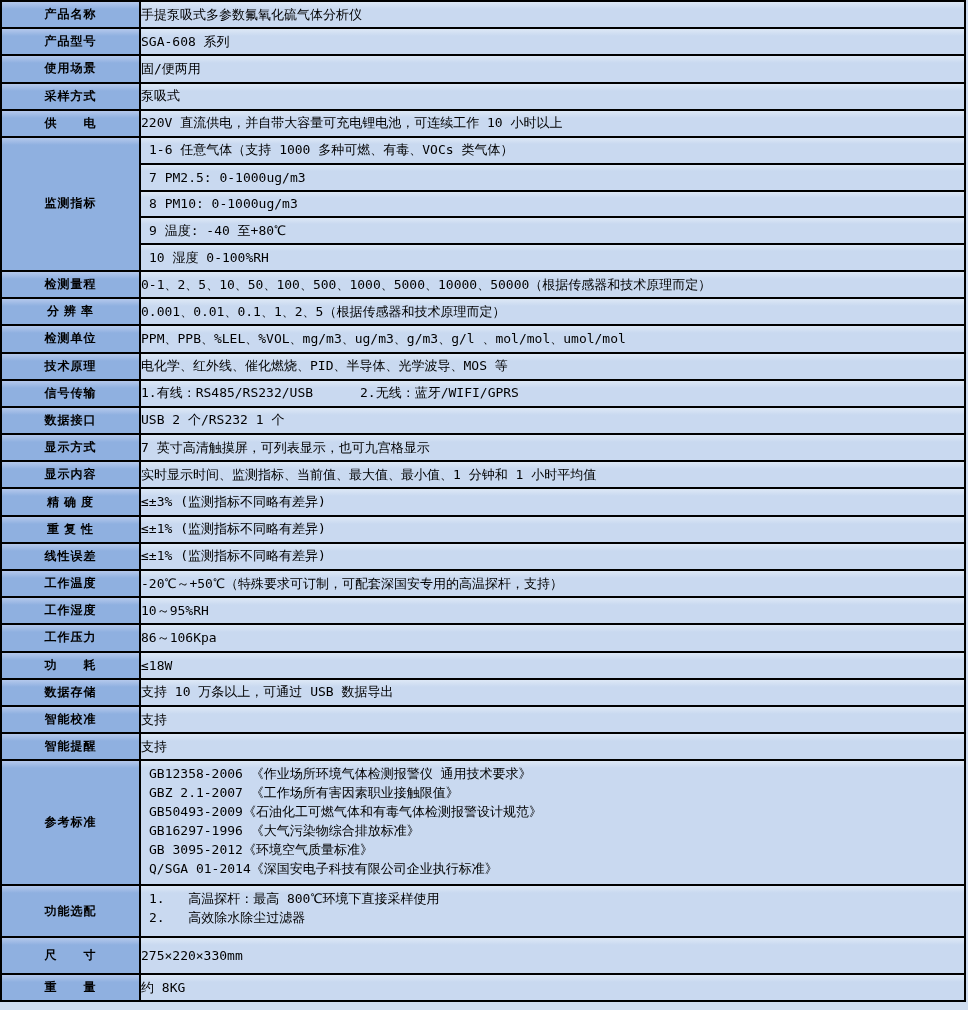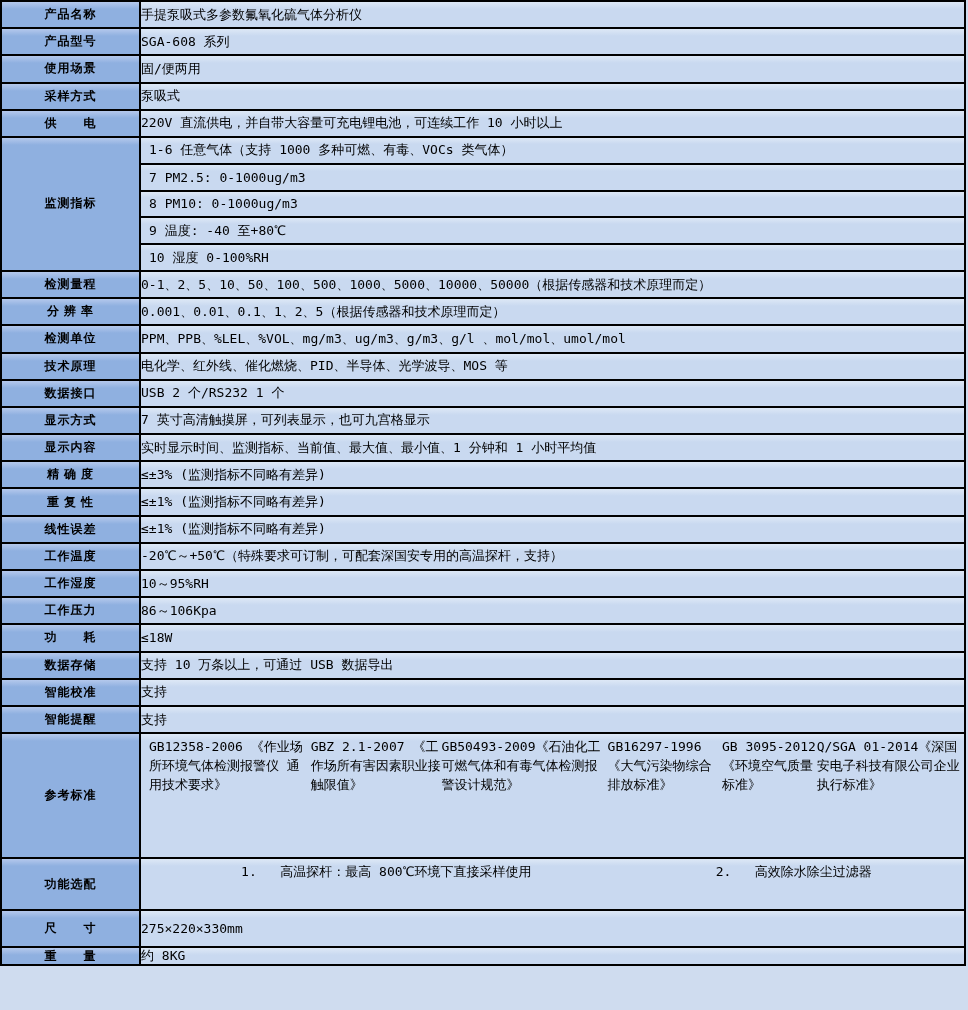--- a/index.html
+++ b/index.html
@@ -16,21 +16,21 @@
   }
   .row {
     display: flex;
     border-bottom: 2px solid #000;
     height: 27.2px;
   }
   .row.r-monitor   { height: 134px; }
   .row.r-standards { height: 125px; }
   .row.r-options   { height: 52px; }
   .row.r-size      { height: 37px; }
-  .row.r-last      { height: 16px; border-bottom: none; }
+  .row.r-last      { height: 25px; border-bottom: none; }
   .cell-label {
     width: 139px;
     flex: none;
     border-right: 2px solid #000;
     background: linear-gradient(180deg, #b4c8ec 0px, #8fb0e0 7px, #8fb0e0 100%);
     display: flex;
     align-items: center;
     justify-content: center;
     font-family: Liberation Serif, serif;
     font-weight: bold;
@@ -62,21 +62,21 @@
     font-size: 13px;
     white-space: pre-wrap;
   }
   .sub-cell:not(:last-child) { border-bottom: 2px solid #000; }
   .cell-lines {
     flex: 1;
     background: linear-gradient(180deg, #dde8f6 0px, #c9d9f0 7px, #c9d9f0 100%);
     padding: 3px 0 12px 8px;
     font-size: 13px;
     display: flex;
-    flex-direction: row;
+    flex-direction: column;
     justify-content: space-around;
   }
   .line { white-space: pre-wrap; line-height: 19px; }
 </style>
 </head>
 <body>
 
 <div class="spec-table">
 
   <div class="row">
@@ -128,20 +128,24 @@
   <div class="row">
     <div class="cell-label">检测单位</div>
     <div class="cell-value">PPM、PPB、%LEL、%VOL、mg/m3、ug/m3、g/m3、g/l 、mol/mol、umol/mol</div>
   </div>
 
   <div class="row">
     <div class="cell-label">技术原理</div>
     <div class="cell-value">电化学、红外线、催化燃烧、PID、半导体、光学波导、MOS 等</div>
   </div>
 
+  <div class="row">
+    <div class="cell-label">信号传输</div>
+    <div class="cell-value">1.有线：RS485/RS232/USB      2.无线：蓝牙/WIFI/GPRS</div>
+  </div>
 
   <div class="row">
     <div class="cell-label">数据接口</div>
     <div class="cell-value">USB 2 个/RS232 1 个</div>
   </div>
 
   <div class="row">
     <div class="cell-label">显示方式</div>
     <div class="cell-value">7 英寸高清触摸屏，可列表显示，也可九宫格显示</div>
   </div>

